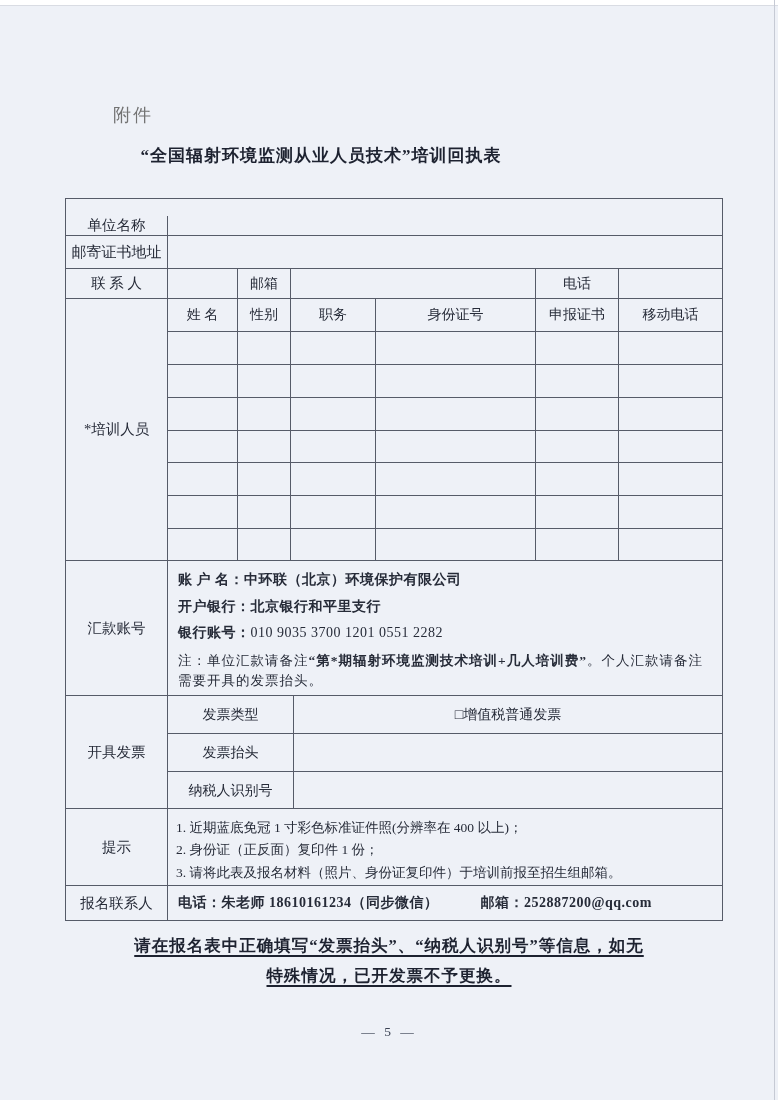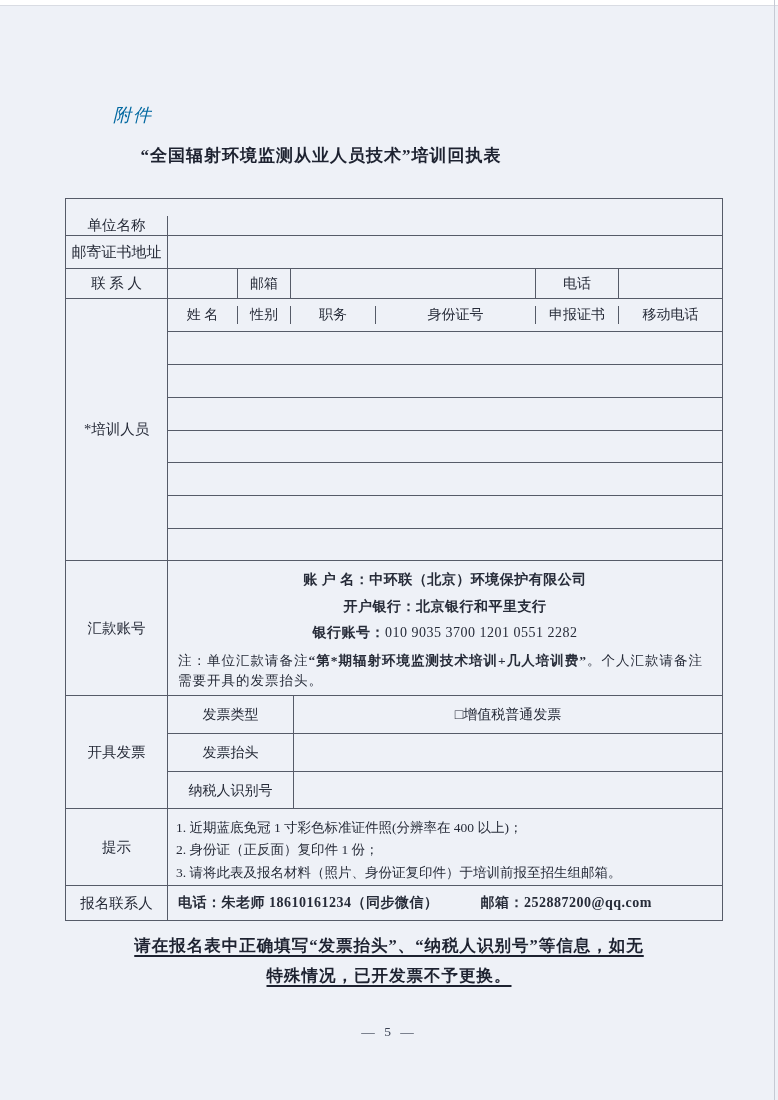--- a/index.html
+++ b/index.html
@@ -5,47 +5,47 @@
   html,body { margin:0; padding:0; background:#e7e9ee; }
   .sheet {
     position:relative; width:778px; height:1100px; margin:0 auto;
     background:#eef1f7;
     font-family:"Liberation Serif","DejaVu Serif",serif;
     color:#262b38; overflow:hidden;
   }
   .edge-top { position:absolute; top:0; left:0; width:778px; height:5px; background:#ffffff; border-bottom:1px solid #d9dce3; }
   .edge-right { position:absolute; top:0; right:3px; width:1px; height:1100px; background:#c6cad4; }
 
-  .attachment { position:absolute; left:113px; top:103px; font-size:18px; color:#0369a1; letter-spacing:2px;font-style:italic; }
+  .attachment { position:absolute; left:113px; top:103px; font-size:18px; color:#737373; letter-spacing:2px; }
   .doc-title  { position:absolute; left:0; top:144px; width:642px; text-align:center;
                 font-size:17px; font-weight:bold; color:#1d2230; letter-spacing:1px; }
 
   .doc-table { position:absolute; left:65px; top:198px; width:658px; border:1px solid #565b68; box-sizing:border-box; }
   .row  { display:flex; border-bottom:1px solid #565b68; box-sizing:border-box; }
   .row:last-child { border-bottom:none; }
   .lbl  { width:102px; flex:none; display:flex; align-items:center; justify-content:center;
           border-right:1px solid #565b68; box-sizing:border-box; font-size:14.5px; text-align:center; }
   .cell { border-right:1px solid #565b68; box-sizing:border-box; display:flex; align-items:center; justify-content:center; font-size:14px; }
   .cell:last-child, .fill:last-child { border-right:none; }
   .fill { flex:1; box-sizing:border-box; }
 
   .h37{height:37px;align-items:flex-end;} .h33{height:33px;} .h30{height:30px;}
   .w70{width:70px;flex:none;} .w53{width:53px;flex:none;} .w83{width:83px;flex:none;}
   .w245{width:245px;flex:none;}
 
   .trainee-area { flex:1; display:flex; flex-direction:column; height:262px; }
-  .t-row { display:flex; flex:1; border-bottom:1px solid #565b68; box-sizing:border-box;align-items:center; }
+  .t-row { display:flex; flex:1; border-bottom:1px solid #565b68; box-sizing:border-box; }
   .t-row:last-child { border-bottom:none; }
   .t-row.hdr { flex:none; height:33px; }
   .t-cell { border-right:1px solid #565b68; box-sizing:border-box; display:flex; align-items:center; justify-content:center; font-size:14px; }
   .t-cell.c0{width:70px;flex:none;} .t-cell.c1{width:53px;flex:none;} .t-cell.c2{width:85px;flex:none;}
   .t-cell.c3{width:160px;flex:none;} .t-cell.c4{width:83px;flex:none;} .t-cell.c5{flex:1;border-right:none;}
 
   .remit-body { flex:1; padding:10px 10px 6px 10px; font-size:14px; line-height:1.25; }
-  .remit-line { margin-bottom:9px; letter-spacing:0.5px;text-align:center; }
+  .remit-line { margin-bottom:9px; letter-spacing:0.5px; }
   .b { font-weight:bold; }
   .remit-note { font-size:13.5px; letter-spacing:1px; line-height:1.55; margin-bottom:0; }
 
   .invoice-area { flex:1; display:flex; flex-direction:column; height:113px; }
   .inv-row { display:flex; flex:1; border-bottom:1px solid #565b68; box-sizing:border-box; }
   .inv-row:last-child { border-bottom:none;font-family:Liberation Mono, monospace; }
   .inv-lbl { width:126px; flex:none; border-right:1px solid #565b68; box-sizing:border-box;
              display:flex; align-items:center; justify-content:center; font-size:14px; }
   .inv-val { flex:1; display:flex; align-items:center; justify-content:center; font-size:14px; }
   .inv-val.empty { justify-content:flex-start; }

